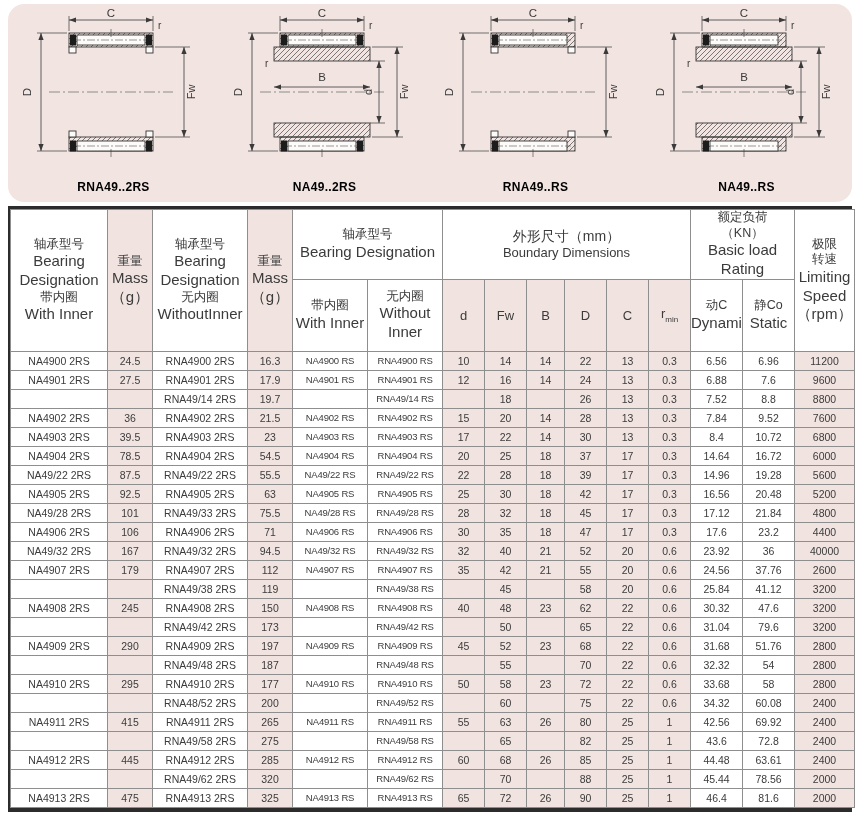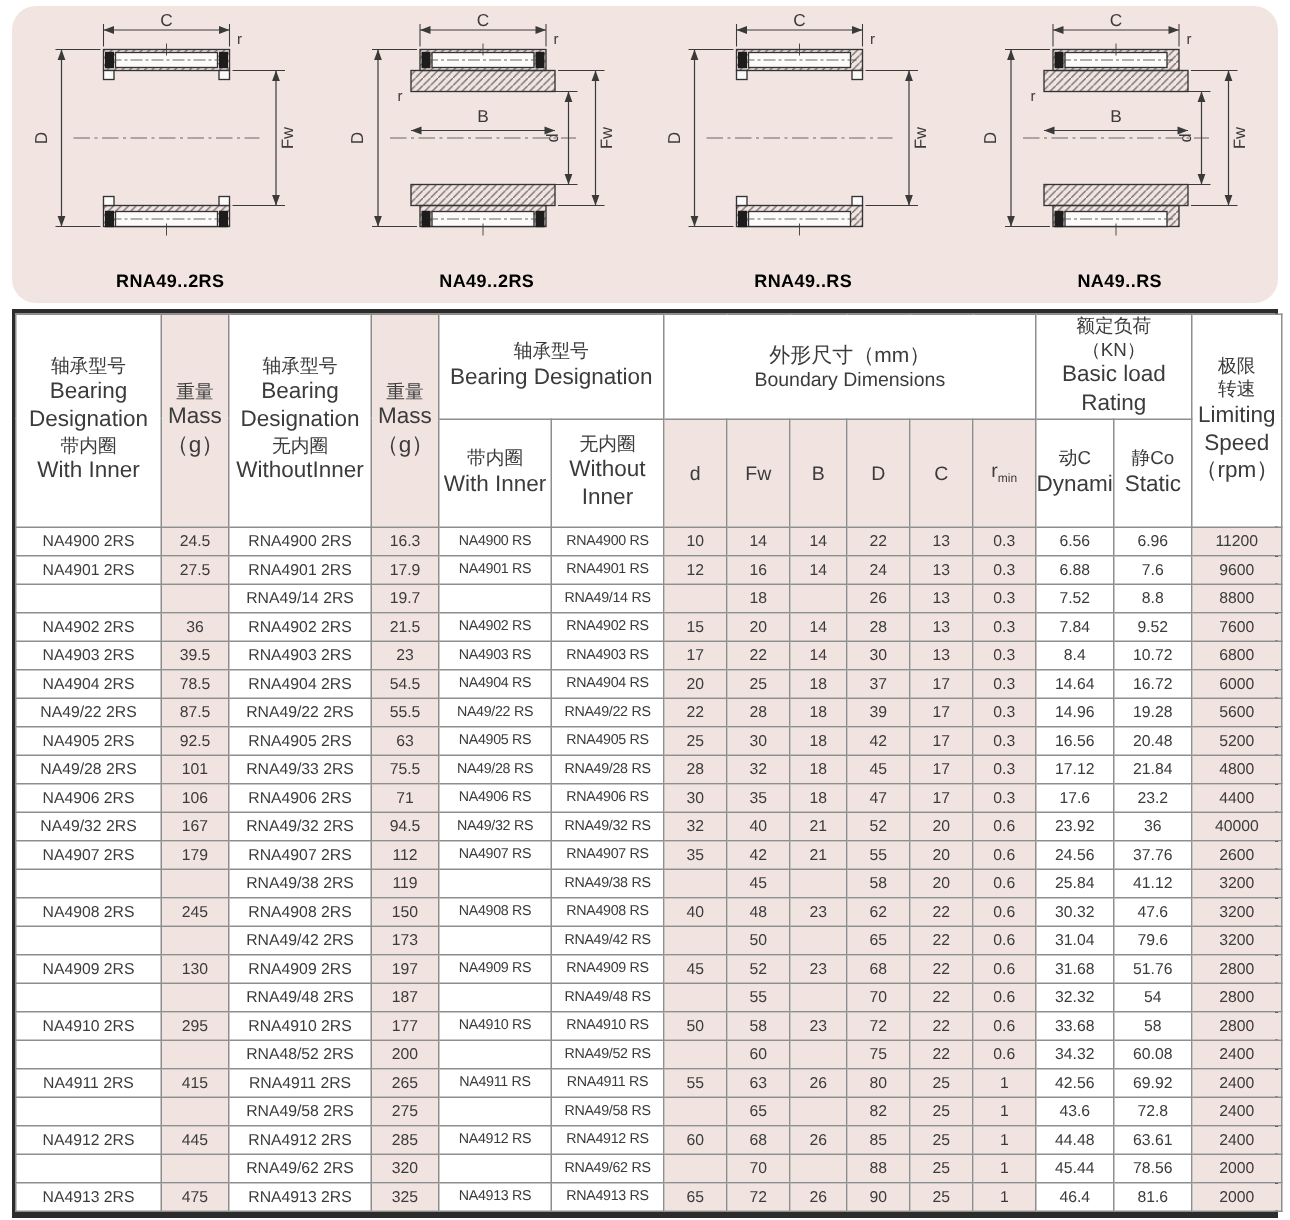--- a/index.html
+++ b/index.html
@@ -589,21 +589,21 @@
           <td class="pink"></td>
           <td class="pink">65</td>
           <td class="pink">22</td>
           <td class="pink">0.6</td>
           <td>31.04</td>
           <td>79.6</td>
           <td class="pink">3200</td>
         </tr>
         <tr>
           <td>NA4909 2RS</td>
-          <td class="pink">130</td>
+          <td class="pink">290</td>
           <td>RNA4909 2RS</td>
           <td class="pink">197</td>
           <td class="rs-col">NA4909 RS</td>
           <td class="rs-col">RNA4909 RS</td>
           <td class="pink">45</td>
           <td class="pink">52</td>
           <td class="pink">23</td>
           <td class="pink">68</td>
           <td class="pink">22</td>
           <td class="pink">0.6</td>

